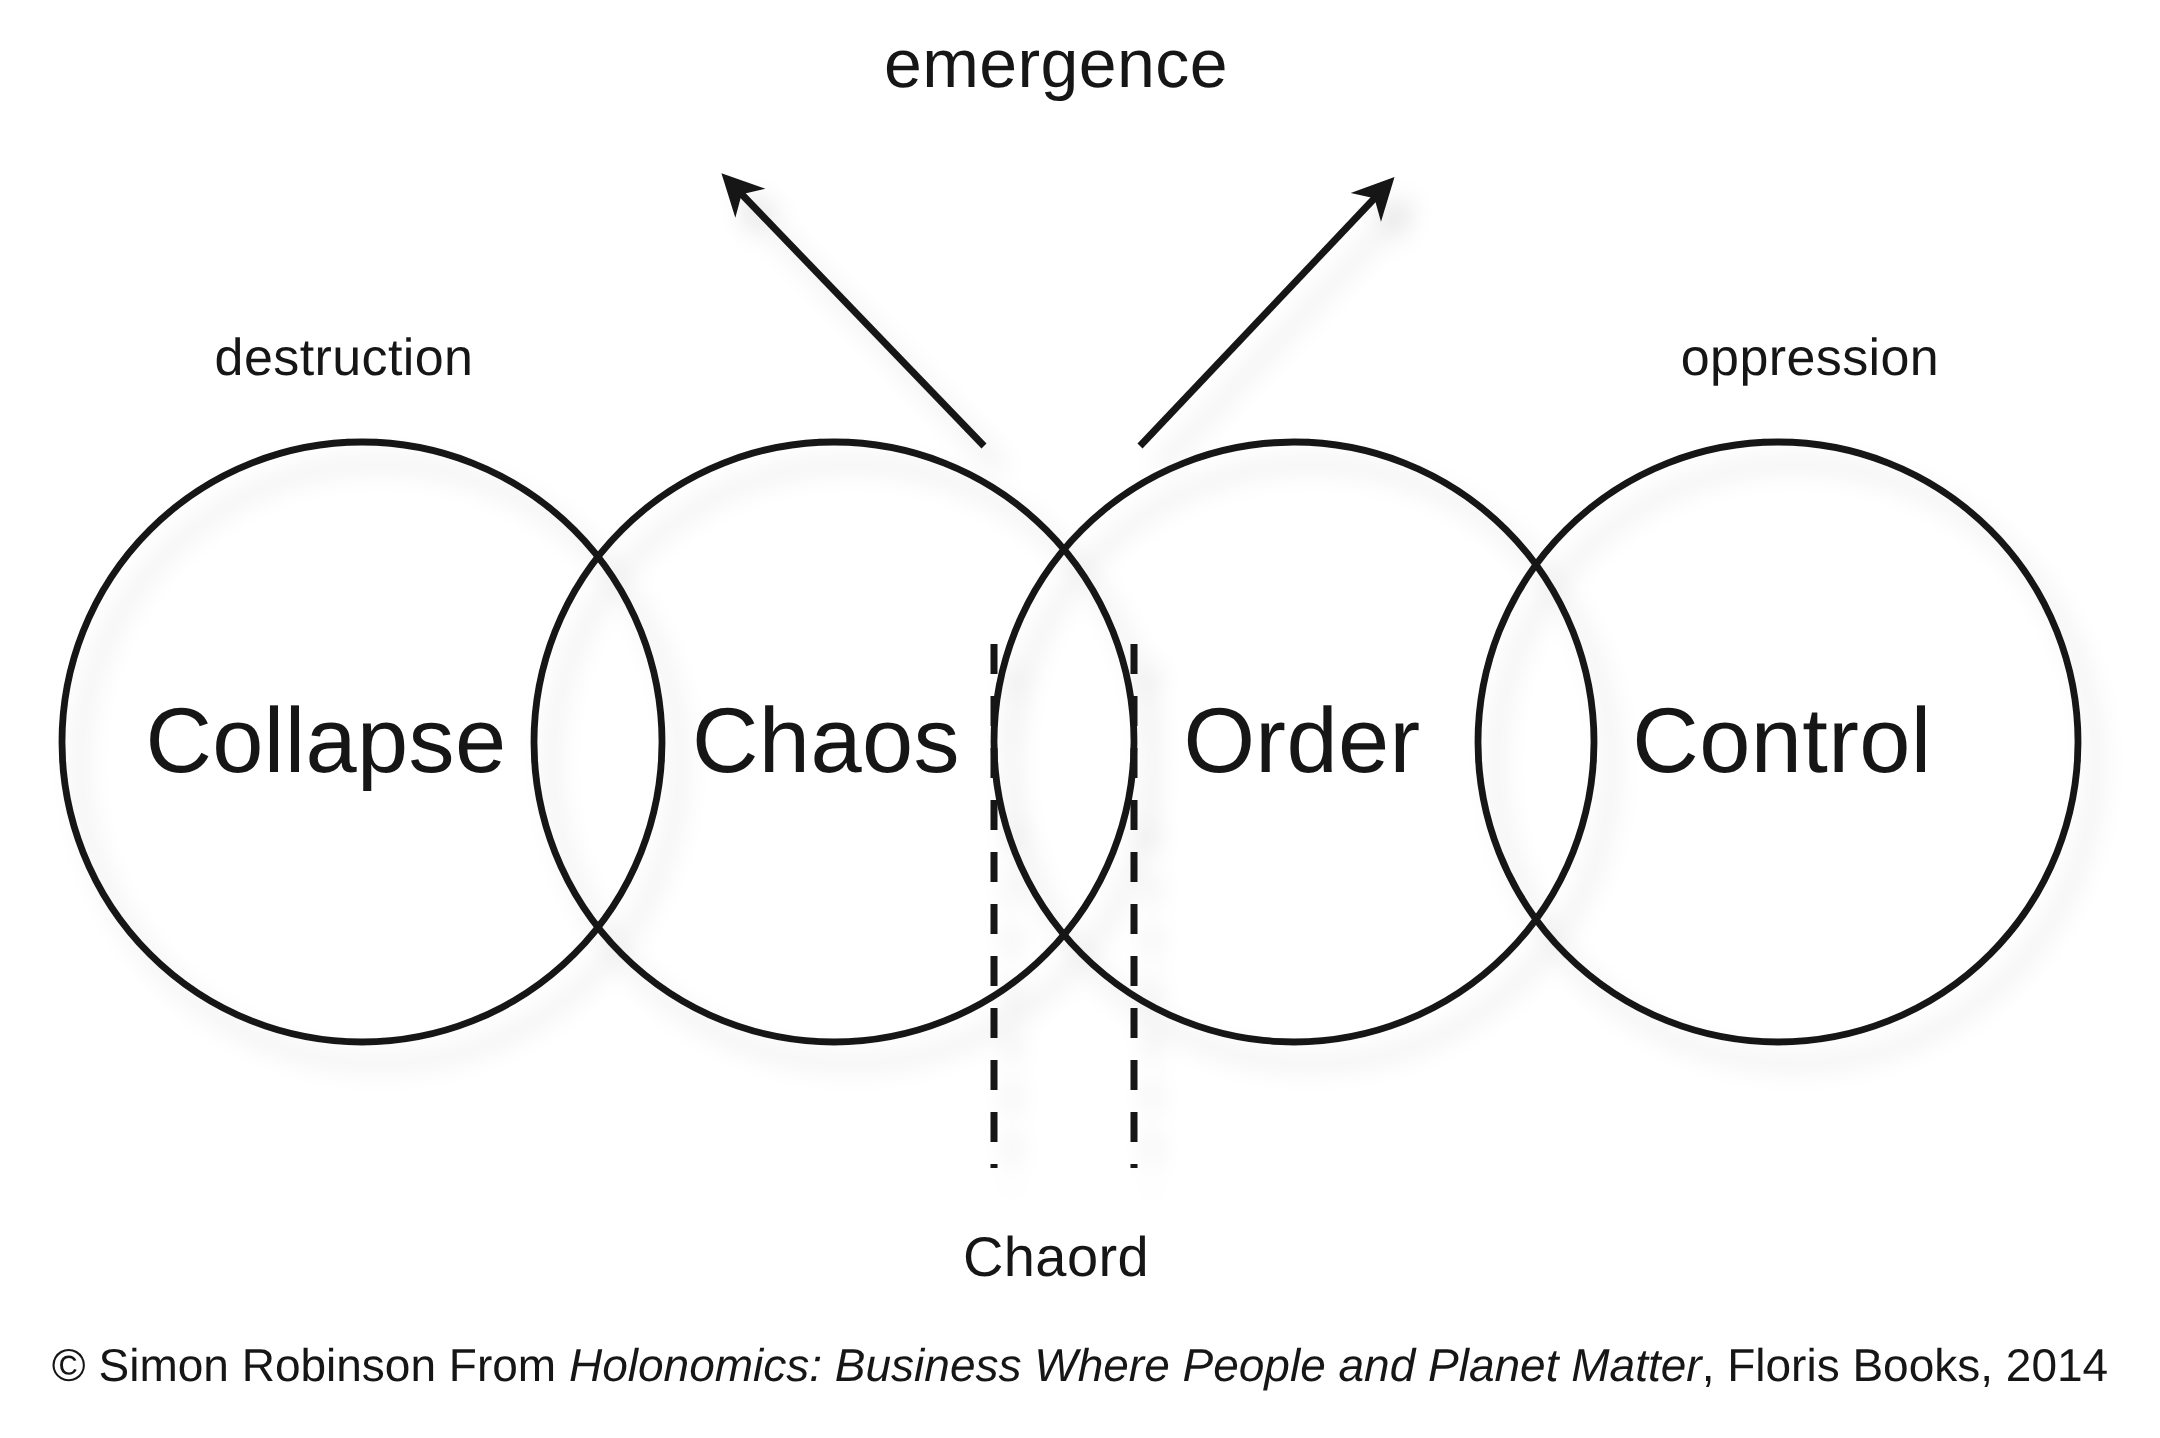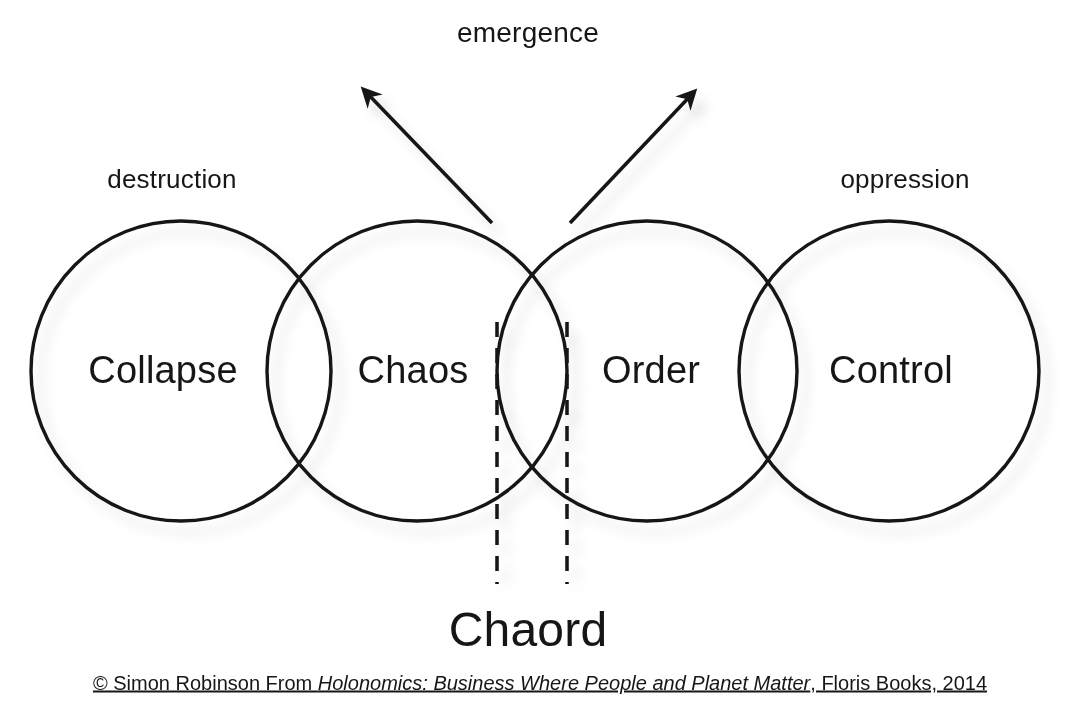--- a/index.html
+++ b/index.html
@@ -24,35 +24,34 @@
   }
   .lbl {
     position: absolute;
     transform: translate(-50%, -50%);
     color: #161616;
     white-space: nowrap;
     text-align: center;
     letter-spacing: 0.2px;
   }
   .lbl-top {
-    font-size: 28px;
+    font-size: 34px;
   }
   .lbl-side {
     font-size: 26px;
   }
   .lbl-circle {
-    font-size: 38px;
+    font-size: 46px;
   }
   .lbl-chaord {
-    font-size: 48px;
+    font-size: 28px;
   }
   .lbl-credit {
-    font-size: 20px;
+    font-size: 23px;
     letter-spacing: 0px;
-    text-decoration: underline;
   }
   .lbl-credit .credit-italic {
     font-style: italic;
   }
 </style>
 </head>
 <body>
 
 <div id="stage">
 

